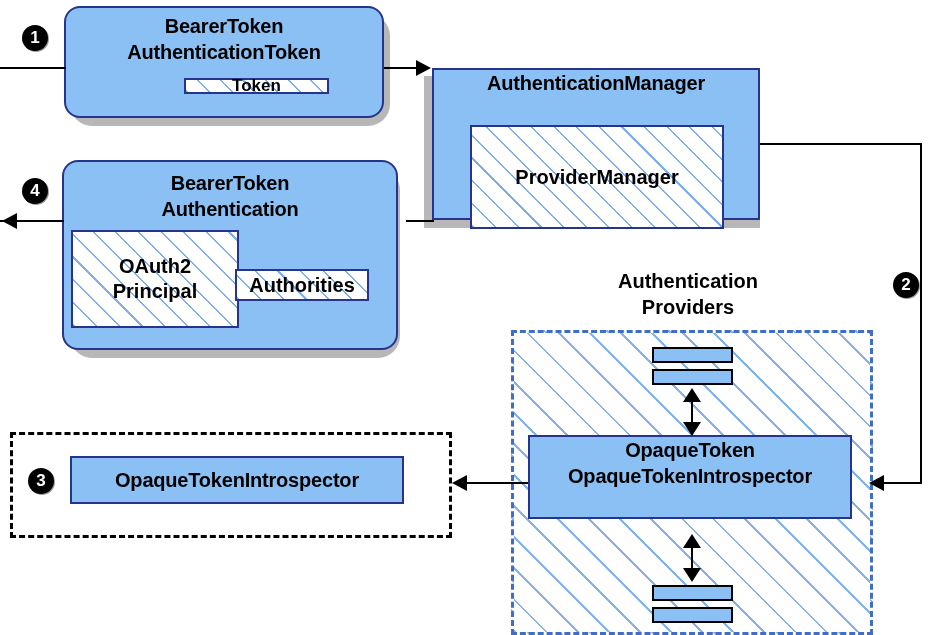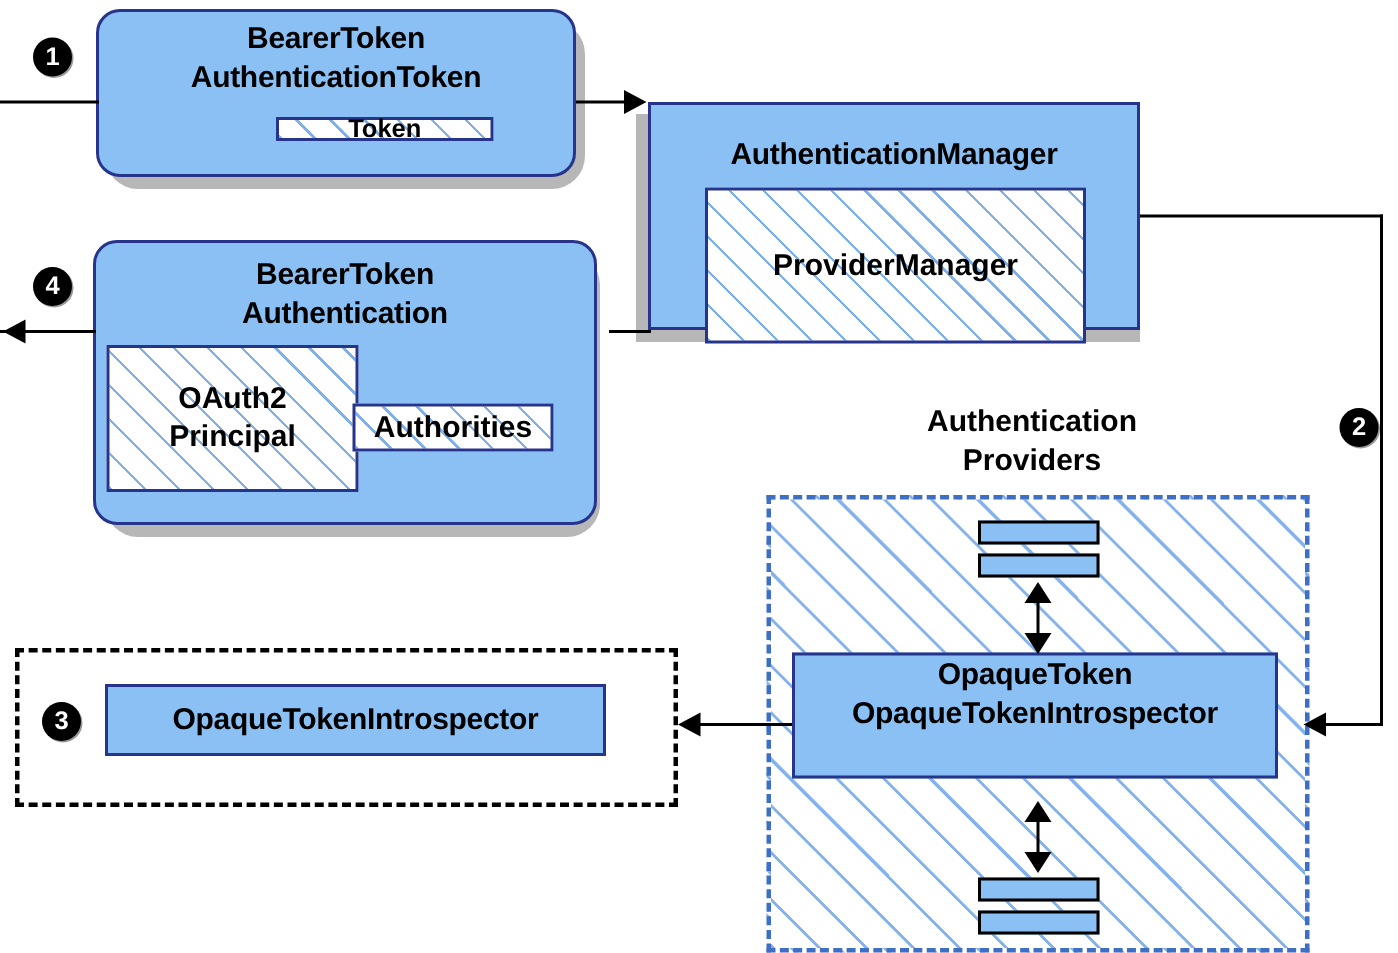--- a/index.html
+++ b/index.html
@@ -77,21 +77,21 @@
     <div class="title" style="margin-top:5px;">BearerToken</div>
     <div class="title">AuthenticationToken</div>
   </div>
   <div class="hatch" style="left:152px;top:78px;width:145px;height:16px;font-size:17px;margin-left:32px;">Token</div>
 
   <div class="ln h" style="left:384px;top:67px;width:36px;"></div>
   <div class="arw right" style="left:416px;top:60px;"></div>
 
   <div class="shadow" style="left:424px;top:76px;width:336px;height:152px;"></div>
   <div class="node" style="left:432px;top:68px;width:328px;height:152px;">
-    <div class="title" style="margin-top:20px;text-align:center;">AuthenticationManager</div>
+    <div class="title" style="margin-top:0;text-align:center;">AuthenticationManager</div>
   </div>
   <div class="hatch" style="left:470px;top:125px;width:254px;height:104px;font-size:20px;">ProviderManager</div>
 
   <div class="ln h" style="left:760px;top:143px;width:162px;"></div>
   <div class="ln v" style="left:920px;top:143px;height:340px;"></div>
   <div class="ln h" style="left:884px;top:482px;width:38px;"></div>
   <div class="arw left" style="left:869px;top:475px;"></div>
   <div class="badge" style="left:893px;top:272px;">2</div>
 
   <div class="ln h" style="left:406px;top:220px;width:28px;"></div>

